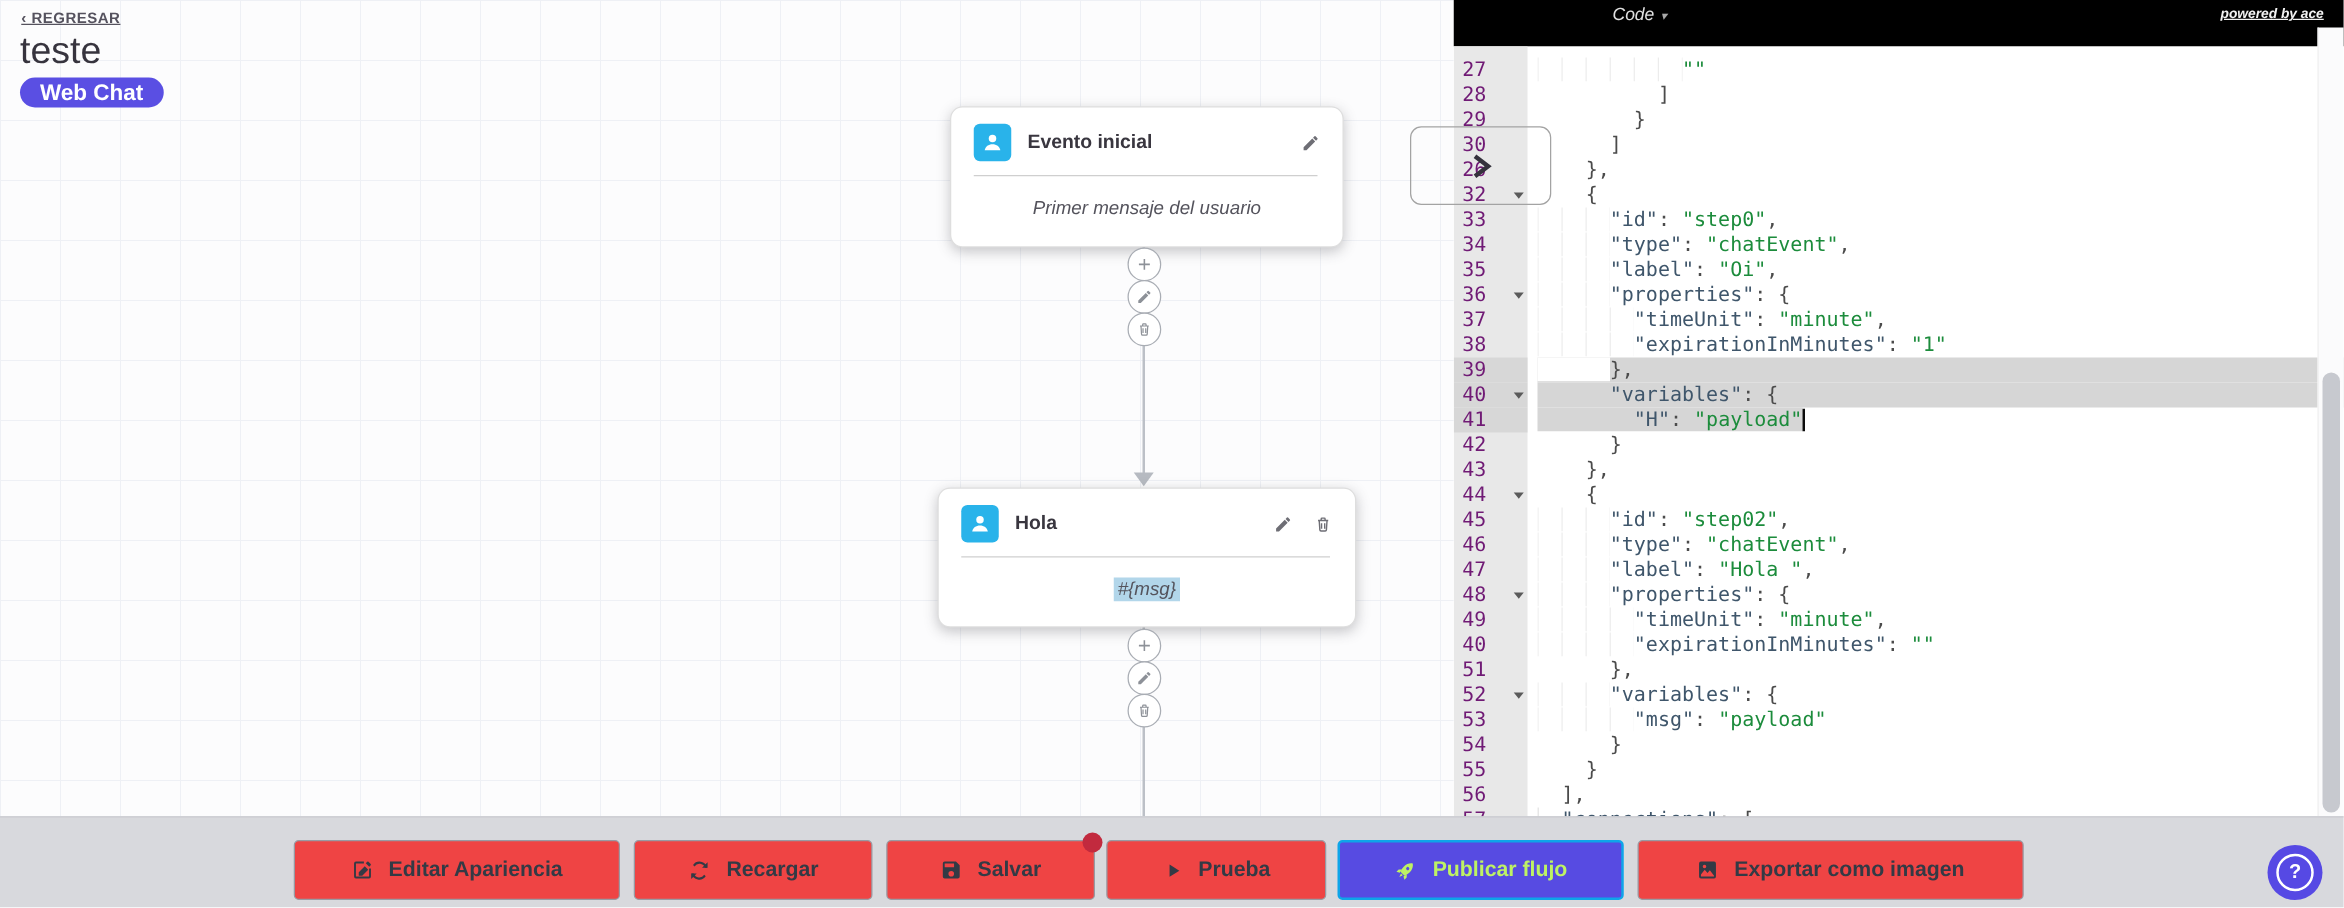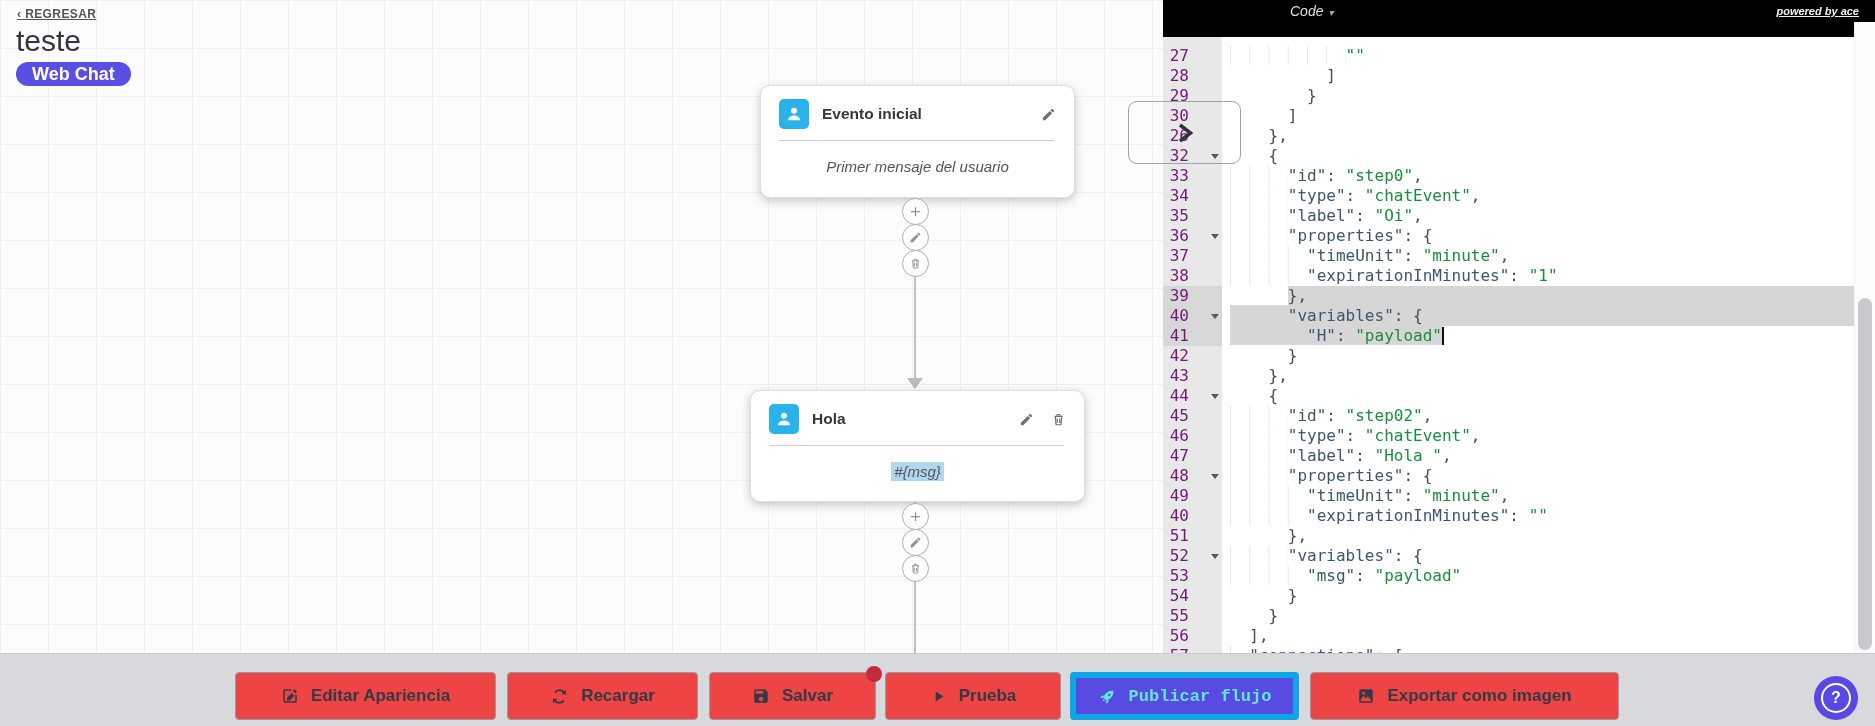--- a/index.html
+++ b/index.html
@@ -76,21 +76,21 @@
   .panel-toggle{position:absolute;left:1128px;top:101px;width:113px;height:63px;border:1px solid #a3a3a3;
                 border-radius:9px;background:transparent;display:flex;align-items:center;
                 padding-left:44px;box-sizing:border-box;color:#34323c;cursor:pointer;z-index:6;}
 
   
   .toolbar{position:absolute;left:0;top:653px;width:1875px;height:73px;background:#d8d9dd;border-top:1px solid #c9cad0;box-sizing:border-box;}
   .tbtn{position:absolute;top:18px;height:48px;border-radius:4px;display:flex;align-items:center;
         justify-content:center;gap:12px;font-family:"Liberation Sans",sans-serif;font-size:17px;
         font-weight:bold;cursor:pointer;box-sizing:border-box;}
   .tbtn.default{background:#ef4444;border:1px solid #989aa3;color:#333a45;}
-  .tbtn.primary{background:#574be2;border:6px solid #0ea5e9;color:#5eead4;font-family:Liberation Mono, monospace;}
+  .tbtn.primary{background:#574be2;border:2px solid #0ea5e9;color:#bef264;}
   .btn-editar{left:235px;width:261px;}
   .btn-recargar{left:507px;width:191px;}
   .btn-salvar{left:709px;width:167px;}
   .btn-prueba{left:885px;width:176px;}
   .btn-publicar{left:1070px;width:229px;}
   .btn-exportar{left:1310px;width:309px;}
   .dot{position:absolute;right:-7px;top:-7px;width:16px;height:16px;border-radius:50%;background:#c22a3e;}
   .icn{display:flex;}
 
   .help-fab{position:absolute;left:1814px;top:676px;width:44px;height:44px;border-radius:50%;

